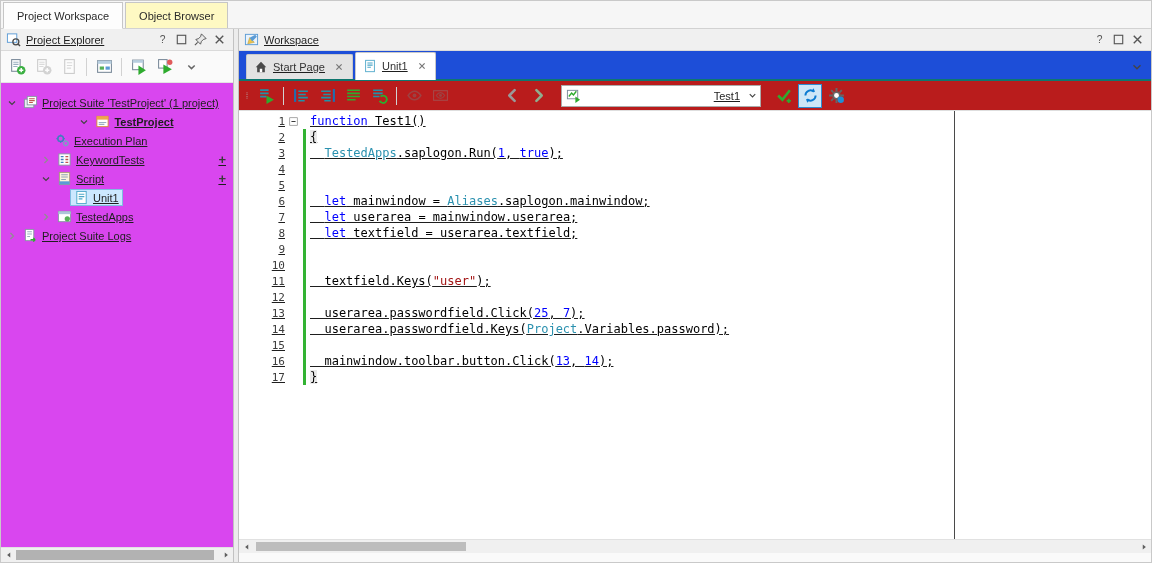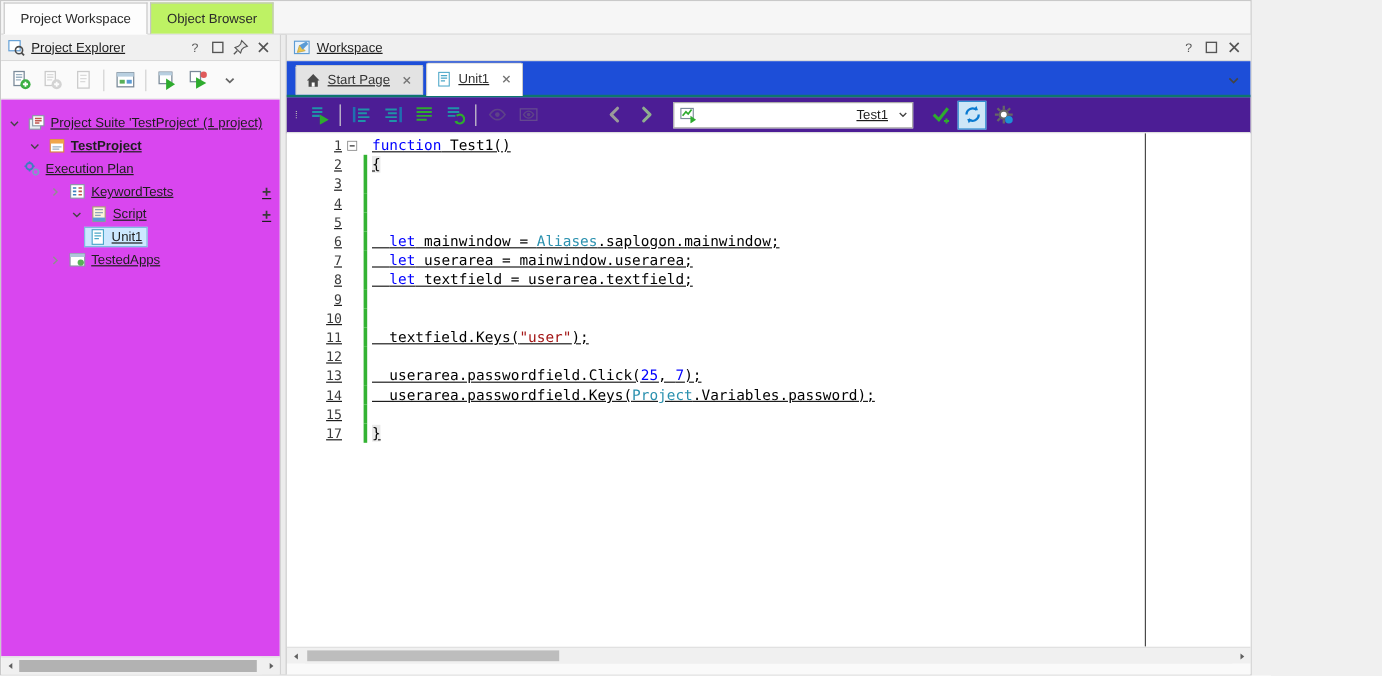--- a/index.html
+++ b/index.html
@@ -1,22 +1,22 @@
 <!DOCTYPE html>
 <html style="--kw: #0000ff; --cls: #2b91af; --num: #0000ff; --str: #a31515; --chg: #33b333; --selbg: #cce8ff; --selbd: #7fbce0; --togb: #2e8bd0;"><head>
 <meta charset="utf-8">
 <style>
   *{box-sizing:border-box;margin:0;padding:0;}
   html,body{width:1152px;height:563px;overflow:hidden;}
   body{font-family:"Liberation Sans","DejaVu Sans",sans-serif;font-size:11px;color:#1e1e1e;background:#f0f0f0;}
-  .app{width:1043px;height:563px;display:flex;flex-direction:column;background:#f0f0f0;border:1px solid #c9c9c9;}
+  .app{width:1152px;height:563px;display:flex;flex-direction:column;background:#f0f0f0;border:1px solid #c9c9c9;}
 
   
   .top-tabbar{height:28px;background:#f6f6f6;display:flex;align-items:flex-end;border-bottom:1px solid #d2d2d2;padding-left:2px;}
-  .top-tab{height:26px;display:flex;align-items:center;padding:0 13px;background:#bef264;border:1px solid #c6c6c6;border-bottom:none;margin-right:2px;color:#2a2a2a;cursor:default;}
+  .top-tab{height:26px;display:flex;align-items:center;padding:0 13px;background:#fef9c3;border:1px solid #c6c6c6;border-bottom:none;margin-right:2px;color:#2a2a2a;cursor:default;}
   .top-tab.active{background:#fdfdfd;margin-bottom:-1px;height:27px;border-bottom:1px solid #fdfdfd;}
 
   .main{flex:1;display:flex;min-height:0;text-decoration:underline;}
 
   
   .left-panel{width:233px;background:#fff;border-right:1px solid #c2c2c2;display:flex;flex-direction:column;min-width:0;}
   .panel-header{height:22px;background:#f0f0f0;border-bottom:1px solid #dadada;display:flex;align-items:center;gap:5px;padding:0 5px;flex:none;}
   .panel-header .ph-icon{width:15px;height:15px;flex:none;}
   .panel-title{white-space:nowrap;}
   .header-icons{margin-left:auto;display:flex;align-items:center;gap:2px;}
@@ -60,21 +60,21 @@
   .right-panel{flex:1;display:flex;flex-direction:column;background:#fff;min-width:0;border-left:1px solid #c2c2c2;text-align:right;}
 
   .doc-tabbar{height:30px;background:#1d4ed8;border-bottom:2px solid #0f766e;display:flex;align-items:flex-end;padding-left:7px;position:relative;flex:none;}
   .doc-tab{height:25px;display:flex;align-items:center;gap:5px;padding:0 7px;background:#e3e3e3;border:1px solid #c9c9c9;border-bottom:none;border-radius:2px 2px 0 0;margin-right:2px;color:#333;cursor:default;}
   .doc-tab.active{background:#fff;height:28px;margin-bottom:-1px;padding-bottom:1px;}
   .dtab-icon{width:14px;height:14px;}
   .tab-close{width:12px;height:12px;margin-left:3px;}
   .tab-close svg{width:12px;height:12px;}
   .tabs-dropdown{position:absolute;right:7px;top:9px;width:14px;height:14px;}
 
-  .editor-toolbar{height:30px;background:#4c1d95;border-bottom:1px solid #dedede;display:flex;align-items:center;padding:0 3px;gap:2px;flex:none;}
+  .editor-toolbar{height:30px;background:#b91c1c;border-bottom:1px solid #dedede;display:flex;align-items:center;padding:0 3px;gap:2px;flex:none;}
   .combo{width:200px;height:22px;background:#fff;border:1px solid #ababab;display:flex;align-items:center;gap:5px;padding-left:4px;margin:0 9px;flex:none;cursor:default;}
   .combo .icon{width:15px;height:15px;flex:none;}
   .combo-value{flex:1;padding-top:1px;}
   .combo-arrow{width:17px;height:20px;display:flex;align-items:center;justify-content:center;flex:none;}
   .combo-arrow svg{width:11px;height:11px;}
 
   .editor{flex:1;position:relative;background:#fff;overflow:hidden;font-family:"DejaVu Sans Mono","Liberation Mono",monospace;font-size:12px;padding-top:2px;}
   .code-row{height:16px;display:flex;align-items:center;}
   .ln{width:46px;padding-left:7px;flex:none;color:#3c3c3c;font-size:11px;}
   .fold{width:16px;height:16px;flex:none;display:flex;align-items:center;justify-content:center;}
@@ -227,38 +227,38 @@
               <span class="icon ticon">
                 <svg viewBox="0 0 16 16">
                   <rect x="1.5" y="4.5" width="10" height="9" fill="#e9edf2" stroke="#8a97a5"></rect>
                   <rect x="4.5" y="1.5" width="10" height="9" fill="#fff" stroke="#8a97a5"></rect>
                   <path d="M6.5 4h6M6.5 6h6M6.5 8h4" stroke="#c0554f" stroke-width="1.2"></path>
                 </svg>
               </span>
               <span class="tlabel">Project Suite 'TestProject' (1 project)</span>
             </span>
           </div>
-          <div class="tree-row" style="padding-left: 21px;">
+          <div class="tree-row" style="padding-left: 21px; justify-content: center;">
             <span class="chev">
               <svg viewBox="0 0 16 16">
                 <path d="M4 6l4 4 4-4" fill="none" stroke="#444" stroke-width="1.6"></path>
               </svg>
             </span>
             <span class="rc">
               <span class="icon ticon">
                 <svg viewBox="0 0 16 16">
                   <rect x="2" y="2.5" width="12" height="11" fill="#fff" stroke="#d98a3a"></rect>
                   <rect x="2" y="2.5" width="12" height="3.5" fill="#f0a64b"></rect>
                   <path d="M4 9h8M4 11h6" stroke="#9bb0c4" stroke-width="1.2"></path>
                 </svg>
               </span>
               <span class="tlabel bold">TestProject</span>
             </span>
           </div>
-          <div class="tree-row" style="">
+          <div class="tree-row" style=" margin-left: 36px;">
             <span class="chev"></span>
             <span class="rc">
               <span class="icon ticon">
                 <svg viewBox="0 0 16 16">
                   <circle cx="6" cy="6" r="3" fill="none" stroke="#3f7fbf" stroke-width="1.6"></circle>
                   <path d="M6 1.5v2M6 8.5v2M1.5 6h2M8.5 6h2" stroke="#3f7fbf" stroke-width="1.3"></path>
                   <circle cx="11.5" cy="11" r="2.4" fill="none" stroke="#7aa0c4" stroke-width="1.3"></circle>
                   <path d="M11.5 7.8v1.4M11.5 12.8v1.4M8.3 11h1.4M13.3 11h1.4" stroke="#7aa0c4" stroke-width="1.1"></path>
                 </svg>
               </span>
@@ -276,21 +276,21 @@
                 <svg viewBox="0 0 16 16">
                   <rect x="2" y="2" width="12" height="12" fill="#fff" stroke="#8a97a5"></rect>
                   <path d="M4 5h3M4 8h3M4 11h3" stroke="#3f7fbf" stroke-width="1.4"></path>
                   <path d="M9 5h3M9 8h3M9 11h3" stroke="#c0554f" stroke-width="1.4"></path>
                 </svg>
               </span>
               <span class="tlabel">KeywordTests</span>
             </span>
             <span class="tplus">+</span>
           </div>
-          <div class="tree-row" style="padding-left: 56px;">
+          <div class="tree-row" style="padding-left: 38px;">
             <span class="chev">
               <svg viewBox="0 0 16 16">
                 <path d="M4 6l4 4 4-4" fill="none" stroke="#444" stroke-width="1.6"></path>
               </svg>
             </span>
             <span class="rc">
               <span class="icon ticon">
                 <svg viewBox="0 0 16 16">
                   <rect x="2.5" y="1.5" width="11" height="13" fill="#fdf3dc" stroke="#a79b7a"></rect>
                   <path d="M4.5 4h7M4.5 6.5h7M4.5 9h5" stroke="#8fa3b8" stroke-width="1.1"></path>
@@ -321,20 +321,37 @@
             </span>
             <span class="rc">
               <span class="icon ticon">
                 <svg viewBox="0 0 16 16">
                   <rect x="1.5" y="2.5" width="13" height="11" fill="#fff" stroke="#8a97a5"></rect>
                   <rect x="1.5" y="2.5" width="13" height="3" fill="#aec6da"></rect>
                   <circle cx="11" cy="10.5" r="2.8" fill="#58b058"></circle>
                 </svg>
               </span>
               <span class="tlabel">TestedApps</span>
+            </span>
+          </div>
+          <div class="tree-row" style="padding-left: 4px;">
+            <span class="chev">
+              <svg viewBox="0 0 16 16">
+                <path d="M6 4l4 4-4 4" fill="none" stroke="#8f8f8f" stroke-width="1.6"></path>
+              </svg>
+            </span>
+            <span class="rc">
+              <span class="icon ticon">
+                <svg viewBox="0 0 16 16">
+                  <rect x="2.5" y="1.5" width="9" height="12" fill="#fff" stroke="#8a97a5"></rect>
+                  <path d="M4.5 4h5M4.5 6.5h5M4.5 9h3" stroke="#9bb0c4" stroke-width="1.1"></path>
+                  <path d="M8 12.5h5m0 0l-2-2m2 2l-2 2" stroke="#2eab2e" stroke-width="1.4" fill="none"></path>
+                </svg>
+              </span>
+              <span class="tlabel">Project Suite Logs</span>
             </span>
           </div>
         </div>
       <div class="hscroll left-hscroll">
         <span class="sarrow icon">
             <svg viewBox="0 0 16 16">
               <path d="M10 4l-5 4 5 4z" fill="#5f5f5f"></path>
             </svg>
           </span>
         <span class="strack">
@@ -569,20 +586,21 @@
             <div class="code-row">
               <span class="ln">2</span>
               <span class="fold"></span>
               <span class="chg changed"></span>
               <span class="code-text"><span class="tok-br">{</span></span>
             </div>
             <div class="code-row">
               <span class="ln">3</span>
               <span class="fold"></span>
               <span class="chg changed"></span>
+              <span class="code-text"><span class="tok-pl">  </span><span class="tok-cls">TestedApps</span><span class="tok-pl">.saplogon.Run(</span><span class="tok-num">1</span><span class="tok-pl">, </span><span class="tok-kw">true</span><span class="tok-pl">);</span></span>
             </div>
             <div class="code-row">
               <span class="ln">4</span>
               <span class="fold"></span>
               <span class="chg changed"></span>
             </div>
             <div class="code-row">
               <span class="ln">5</span>
               <span class="fold"></span>
               <span class="chg changed"></span>
@@ -639,20 +657,26 @@
               <span class="ln">14</span>
               <span class="fold"></span>
               <span class="chg changed"></span>
               <span class="code-text"><span class="tok-pl">  userarea.passwordfield.Keys(</span><span class="tok-cls">Project</span><span class="tok-pl">.Variables.password);</span></span>
             </div>
             <div class="code-row">
               <span class="ln">15</span>
               <span class="fold"></span>
               <span class="chg changed"></span>
               <span class="code-text"></span>
+            </div>
+            <div class="code-row">
+              <span class="ln">16</span>
+              <span class="fold"></span>
+              <span class="chg changed"></span>
+              <span class="code-text"><span class="tok-pl">  mainwindow.toolbar.button.Click(</span><span class="tok-num">13</span><span class="tok-pl">, </span><span class="tok-num">14</span><span class="tok-pl">);</span></span>
             </div>
             <div class="code-row">
               <span class="ln">17</span>
               <span class="fold"></span>
               <span class="chg changed"></span>
               <span class="code-text"><span class="tok-br">}</span></span>
             </div>
           </div>
         <div class="margin-line"></div>
       </div>

